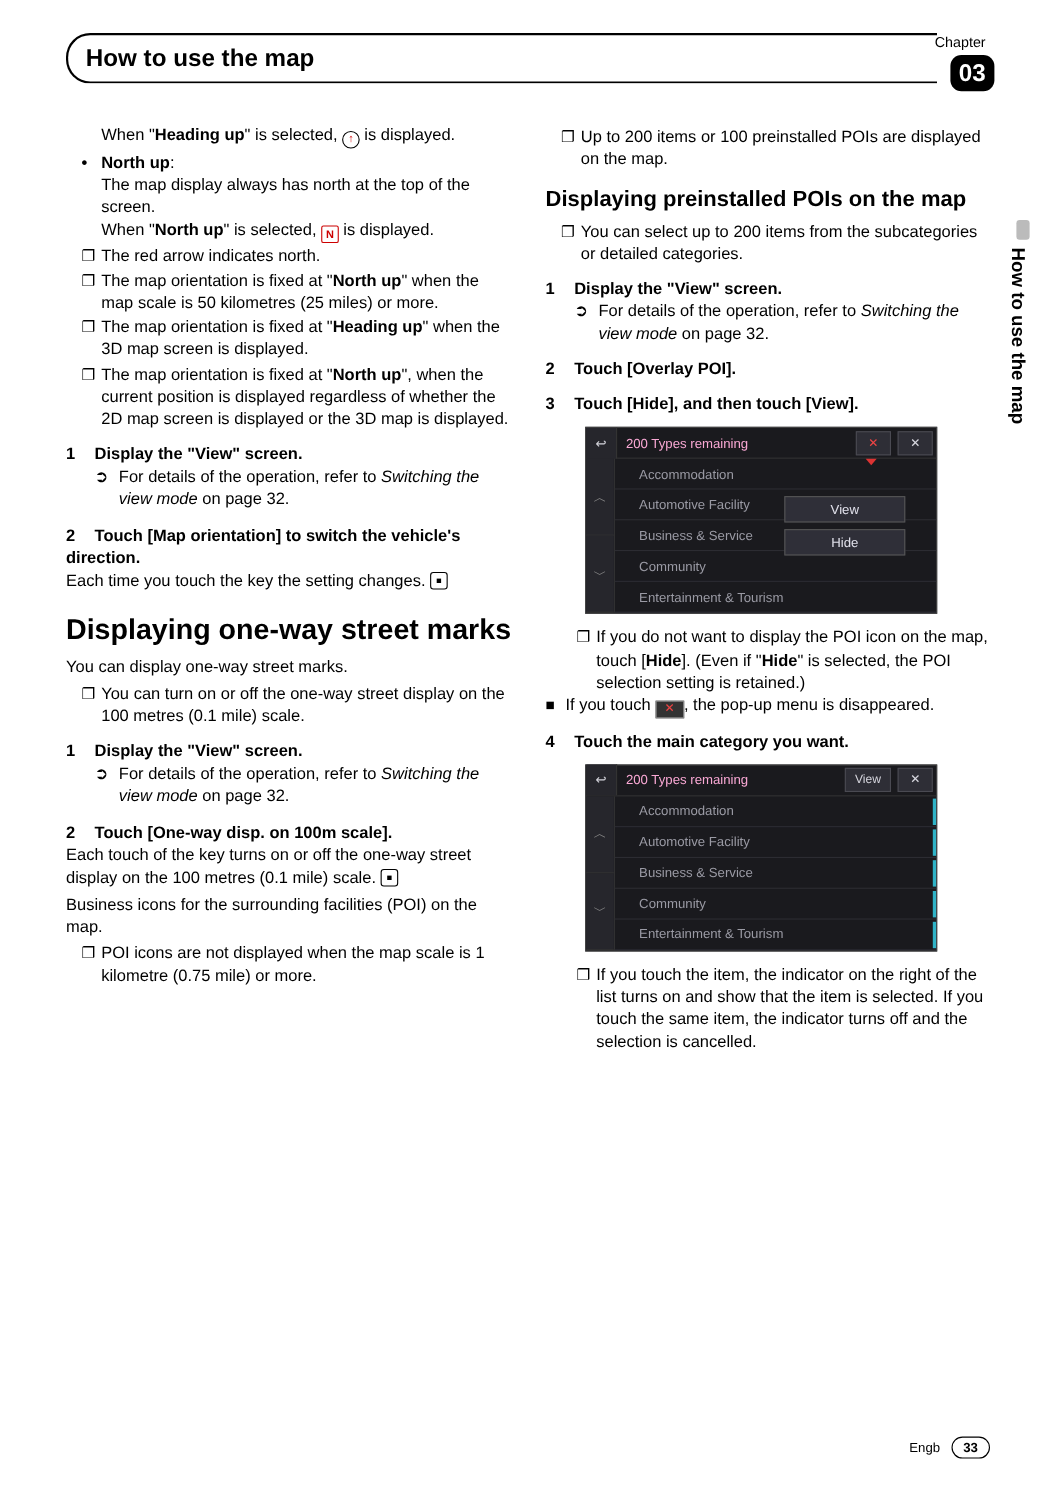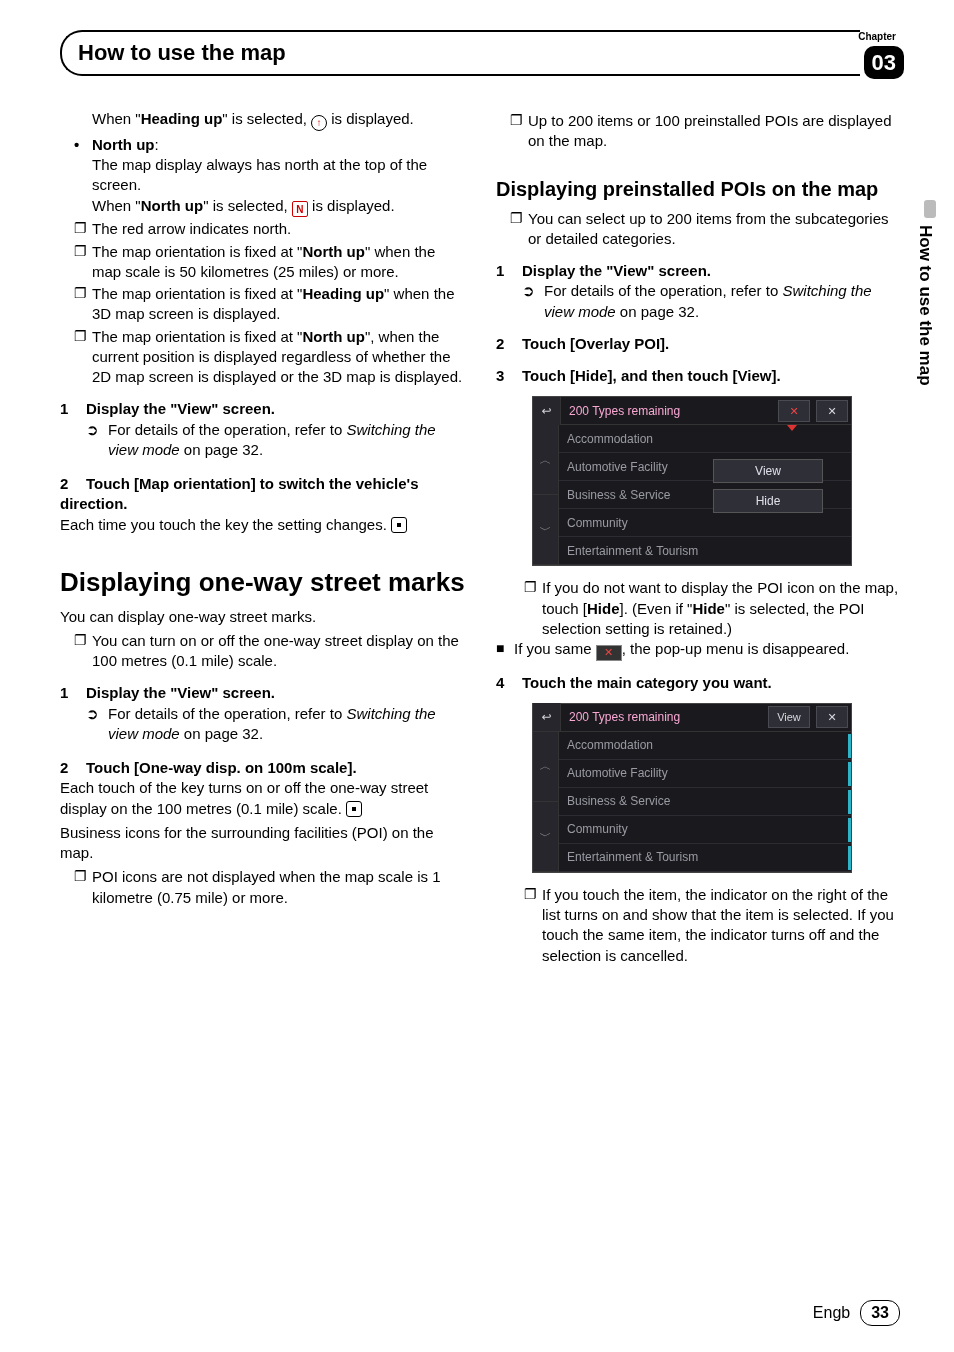--- a/index.html
+++ b/index.html
@@ -33,22 +33,22 @@
     font-weight: 900;
     font-size: 22px;
   }
   .chapter-block {
     text-align: right;
     display: flex;
     flex-direction: column;
     align-items: flex-end;
   }
   .chapter-label {
-    font-size: 10px;
-    font-weight: bold;
+    font-size: 13px;
+    font-weight: normal;
     margin-bottom: 2px;
     margin-right: 8px;
   }
   .chapter-num {
     background: #000;
     color: #fff;
     font-weight: 900;
     font-size: 22px;
     border-radius: 10px;
     padding: 2px 8px;
@@ -82,21 +82,21 @@
   .bullet-row { display: flex; align-items: flex-start; margin-left: 14px; }
   .bullet-sym { width: 18px; flex-shrink: 0; font-weight: bold; }
   .boxbullet-row { display: flex; align-items: flex-start; margin-left: 14px; margin-top: 2px; }
   .solid-blk-row { display: flex; align-items: flex-start; }
   .box-sym { width: 18px; flex-shrink: 0; font-size: 14px; line-height: 1.4; }
   .step-row { display: flex; align-items: flex-start; margin-top: 12px; }
   .step-num { width: 26px; flex-shrink: 0; font-weight: 800; }
   .step-text { font-weight: 800; }
   .sub-hand { display: flex; align-items: flex-start; margin-left: 26px; }
   .hand-sym { width: 22px; flex-shrink: 0; }
-  .h1 { font-size: 26px; font-weight: 900; line-height: 1.1; margin-top: 33px; margin-bottom: 10px; }
+  .h1 { font-size: 26px; font-weight: 900; line-height: 1.1; margin-top: 19px; margin-bottom: 10px; }
   .h2 { font-size: 20px; font-weight: 900; line-height: 1.15; margin-top: 6px; margin-bottom: 8px; }
   .bold { font-weight: 800; }
   .italic { font-style: italic; }
   .inline-icon {
     display: inline-flex;
     align-items: center;
     justify-content: center;
     width: 16px; height: 16px;
     vertical-align: -2px;
     font-size: 12px;
@@ -168,21 +168,21 @@
     border-right: 1px solid #333;
   }
   .dev-rail div {
     flex: 1; display: flex; align-items: center; justify-content: center;
     background: #26262c; border-bottom: 1px solid #333;
     color: #888;
   }
   .dev-list { flex: 1; position: relative; }
   .dev-row {
     height: 28px; display: flex; align-items: center;
-    padding: 0 8px;
+    padding: 0 22px;
     border-bottom: 1px solid #2c2c32;
     color: #9a9aa4;
   }
   .dev-row-wrap { position: relative; }
   .dev-popup {
     position: absolute; right: 28px; top: 34px;
     width: 110px;
     display: flex; flex-direction: column; gap: 6px;
   }
   .dev-popup .pbtn {
@@ -194,21 +194,21 @@
     position: absolute; right: 54px; top: 28px;
     width: 0; height: 0;
     border-left: 5px solid transparent;
     border-right: 5px solid transparent;
     border-top: 6px solid #d33;
   }
   .footer {
     position: absolute;
     bottom: 26px; right: 54px;
     display: flex; align-items: center; gap: 10px;
-    font-size: 16px;
+    font-size: 12px;
   }
   .page-oval {
     border: 1.5px solid #000;
     border-radius: 12px;
     padding: 1px 10px;
     font-weight: bold;
   }
 </style>
 </head>
 <body>
@@ -305,21 +305,21 @@
       <div>POI icons are not displayed when the map scale is 1 kilometre (0.75 mile) or more.</div>
     </div>
   </div>
 
   <div class="col">
     <div class="boxbullet-row" style="margin-left:14px">
       <span class="box-sym">❐</span>
       <div>Up to 200 items or 100 preinstalled POIs are displayed on the map.</div>
     </div>
 
-    <h3 class="h2" style="margin-top:26px">Displaying preinstalled POIs on the map</h3>
+    <h3 class="h2" style="margin-top:14px">Displaying preinstalled POIs on the map</h3>
     <div class="boxbullet-row">
       <span class="box-sym">❐</span>
       <div>You can select up to 200 items from the subcategories or detailed categories.</div>
     </div>
 
     <div class="step-row">
       <span class="step-num">1</span>
       <span class="step-text">Display the "View" screen.</span>
     </div>
     <div class="sub-hand">
@@ -364,21 +364,21 @@
         </div>
       </div>
     </div>
 
     <div class="boxbullet-row" style="margin-left:28px">
       <span class="box-sym">❐</span>
       <div><span>If you do not want to display the POI icon on the map, touch [</span><span class="bold">Hide</span><span>]. (Even if "</span><span class="bold">Hide</span><span>" is selected, the POI selection setting is retained.)</span></div>
     </div>
     <div class="solid-blk-row">
       <span class="box-sym">■</span>
-      <div><span>If you same </span><span class="x-btn red">✕</span><span>, the pop-up menu is disappeared.</span></div>
+      <div><span>If you touch </span><span class="x-btn red">✕</span><span>, the pop-up menu is disappeared.</span></div>
     </div>
 
     <div class="step-row">
       <span class="step-num">4</span>
       <span class="step-text">Touch the main category you want.</span>
     </div>
 
     <div class="device">
       <div class="dev-top">
         <div class="dev-back">↩</div>

